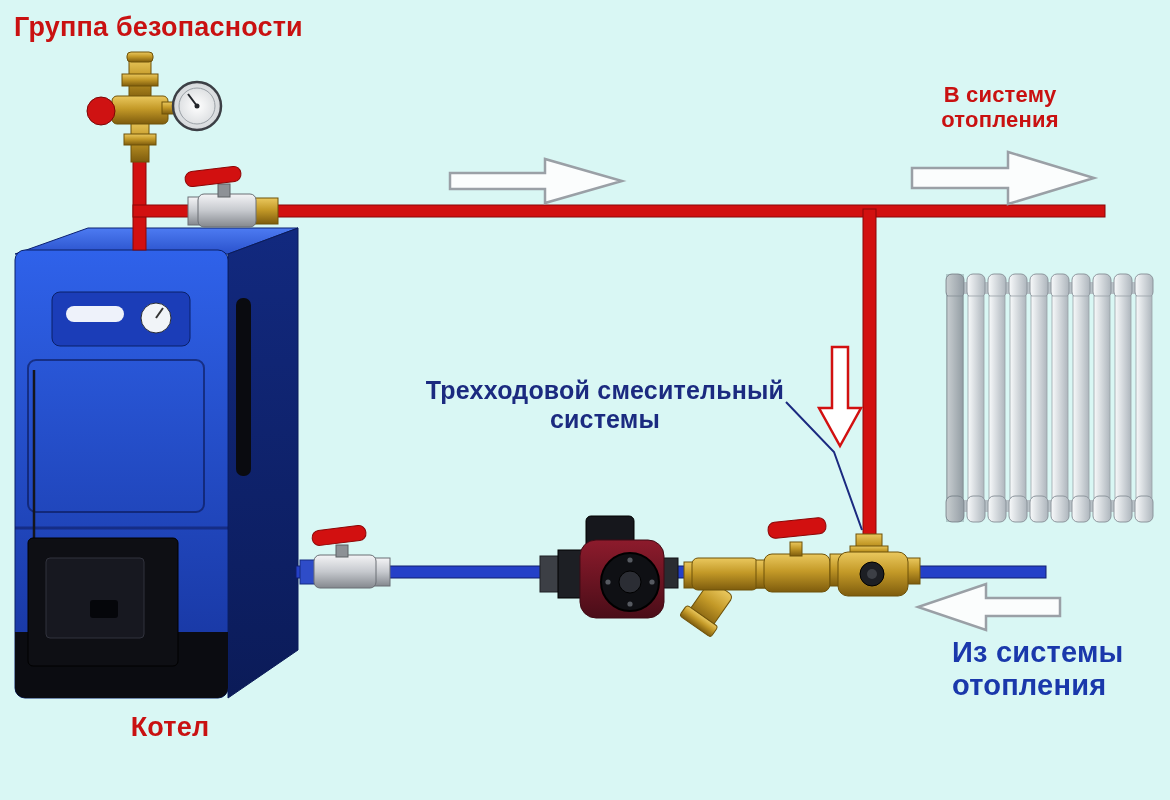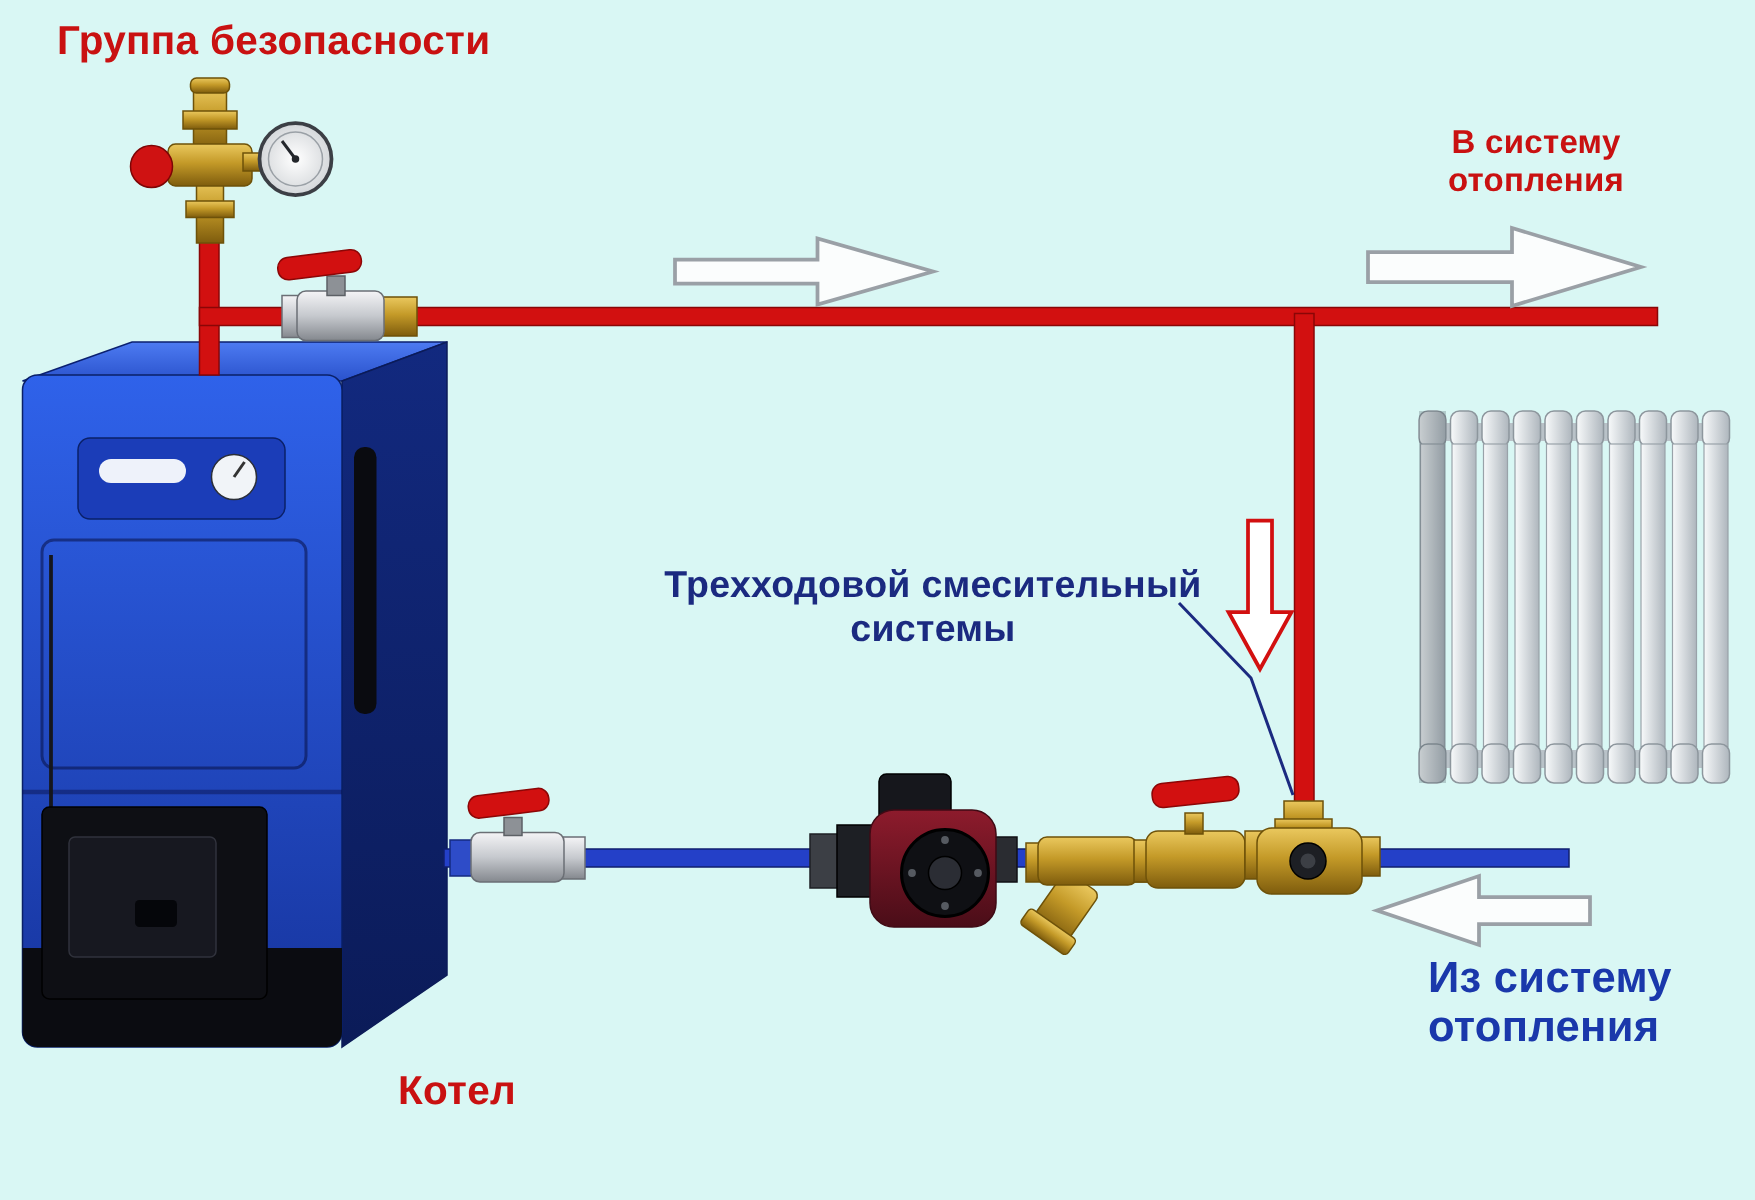--- a/index.html
+++ b/index.html
@@ -9,21 +9,21 @@
     --label-red:#c91111;
     --label-navy:#1b2a80;
     --label-blue:#1a38ab;
   }
   *{box-sizing:border-box;}
   body{margin:0;font-family:"Liberation Sans",sans-serif;}
   .stage{position:relative;width:1170px;height:800px;background:var(--background);overflow:hidden;}
   .diagram-svg{position:absolute;left:0;top:0;}
   .label{position:absolute;font-weight:700;line-height:1.15;letter-spacing:0.2px;white-space:nowrap;}
   .label.center{text-align:center;}
-  .label.red{color:var(--label-red);margin-left:24px;}
+  .label.red{color:var(--label-red);}
   .label.navy{color:var(--label-navy);}
   .label.blue{color:var(--label-blue);}
   .pipe-hot{fill:var(--supply-pipe);stroke:#8a0606;stroke-width:1;}
   .pipe-cold{fill:var(--return-pipe);stroke:#101f6e;stroke-width:1;}
 </style>
 </head>
 <body>
 
 <div class="stage">
 
@@ -233,27 +233,27 @@
     <polyline points="786,402 834,452 862,530" fill="none" style="stroke:var(--label-navy);stroke-width:2"></polyline>
   </svg>
 
   <div class="label red" style="left:14px;top:12px;font-size:27px;">Группа безопасности</div>
 
   <div class="label red center" style="left:900px;top:82px;width:200px;font-size:22px;">
     <div>В систему</div>
     <div>отопления</div>
   </div>
 
-  <div class="label navy center" style="left:432px;top:376px;width:380px;font-size:25px;">
+  <div class="label navy center" style="left:415px;top:376px;width:380px;font-size:25px;">
     <div>Трехходовой смесительный</div>
     <div>системы</div>
   </div>
 
   <div class="label blue" style="left:952px;top:636px;font-size:29px;">
-    <div>Из систему</div>
+    <div>Из системы</div>
     <div>отопления</div>
   </div>
 
-  <div class="label red center" style="left:20px;top:712px;width:300px;font-size:27px;text-align:right;">
+  <div class="label red center" style="left:20px;top:712px;width:300px;font-size:27px;">
     <div>Котел</div>
   </div>
 
 </div>
 
 </body></html>

